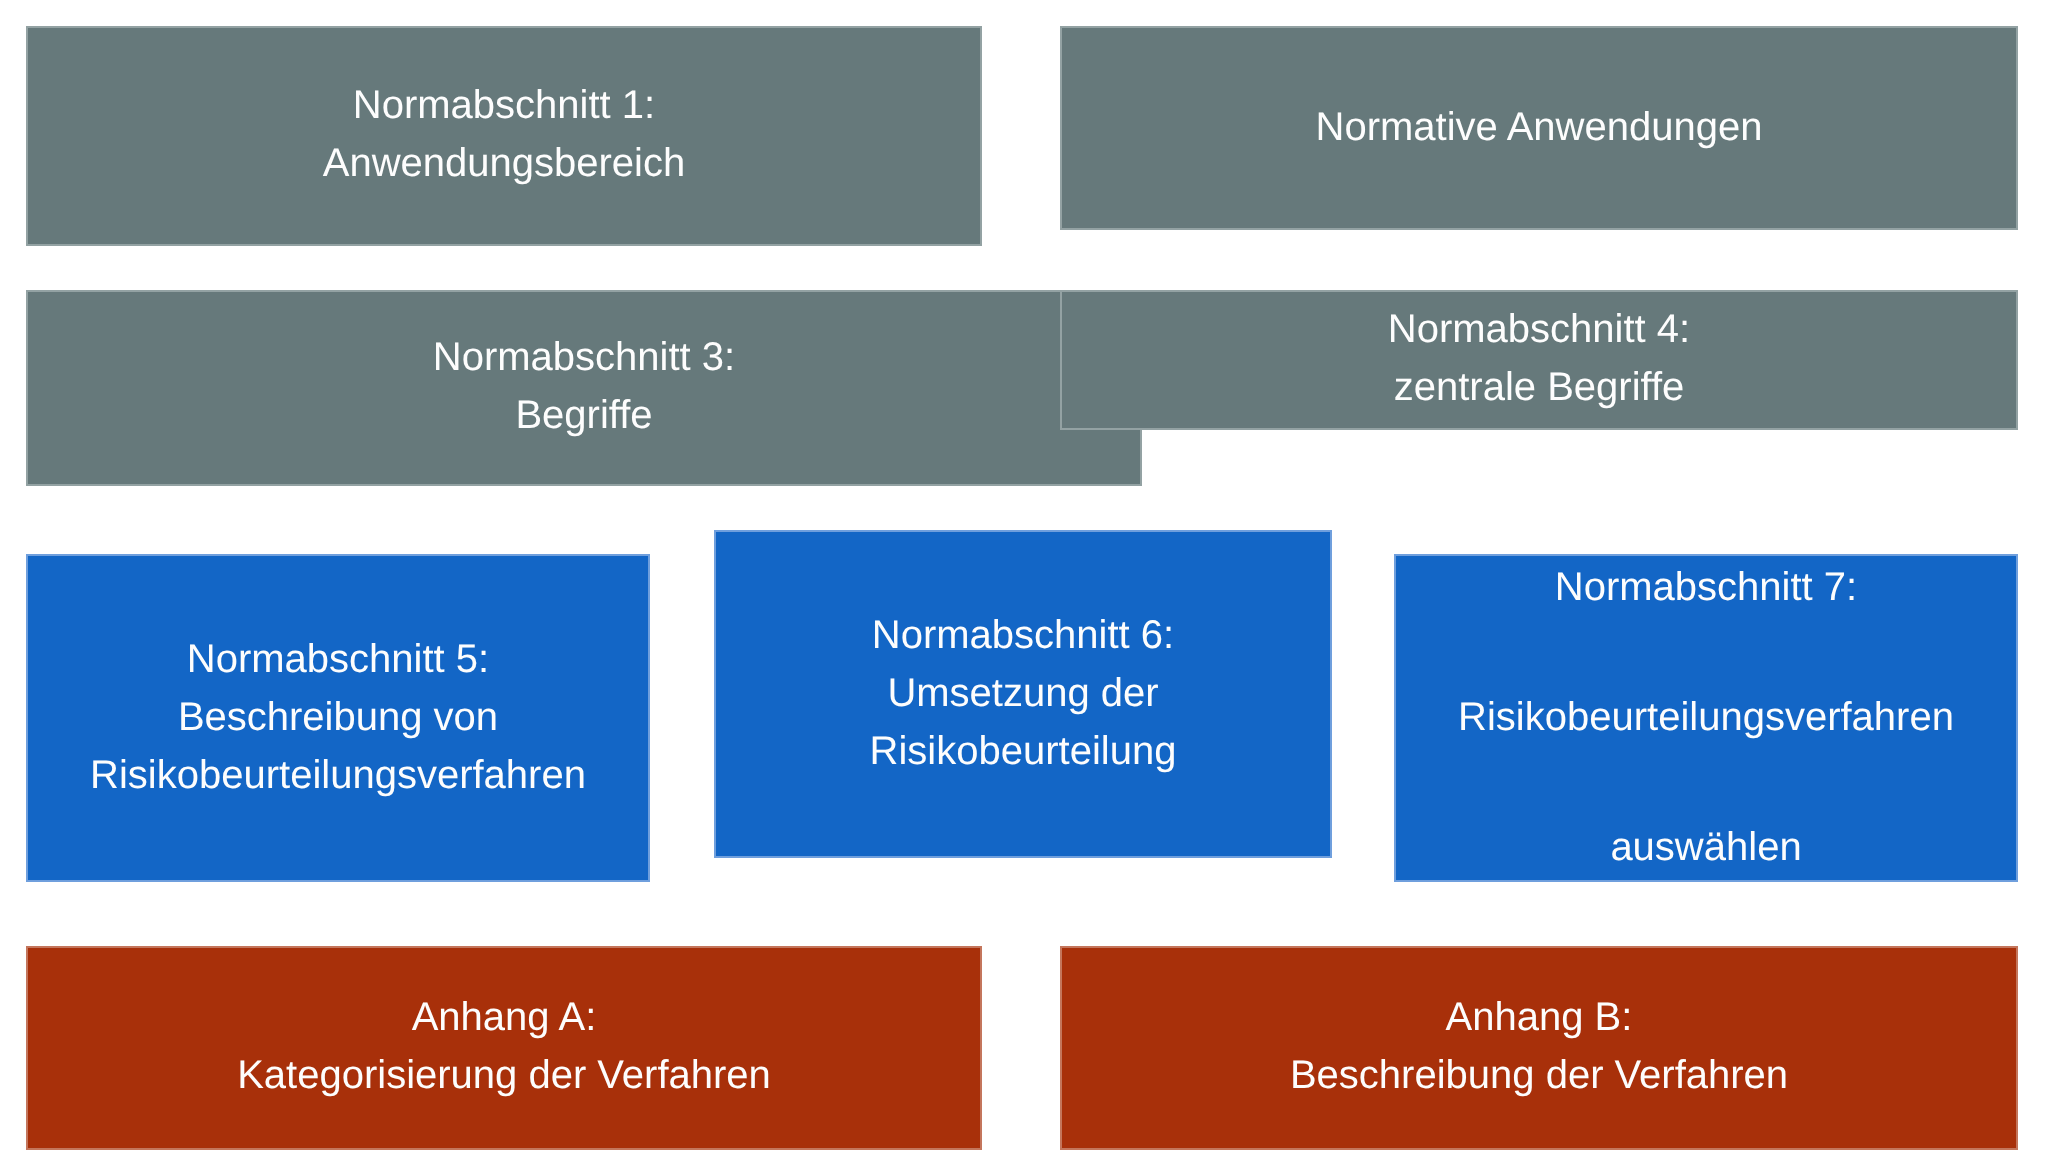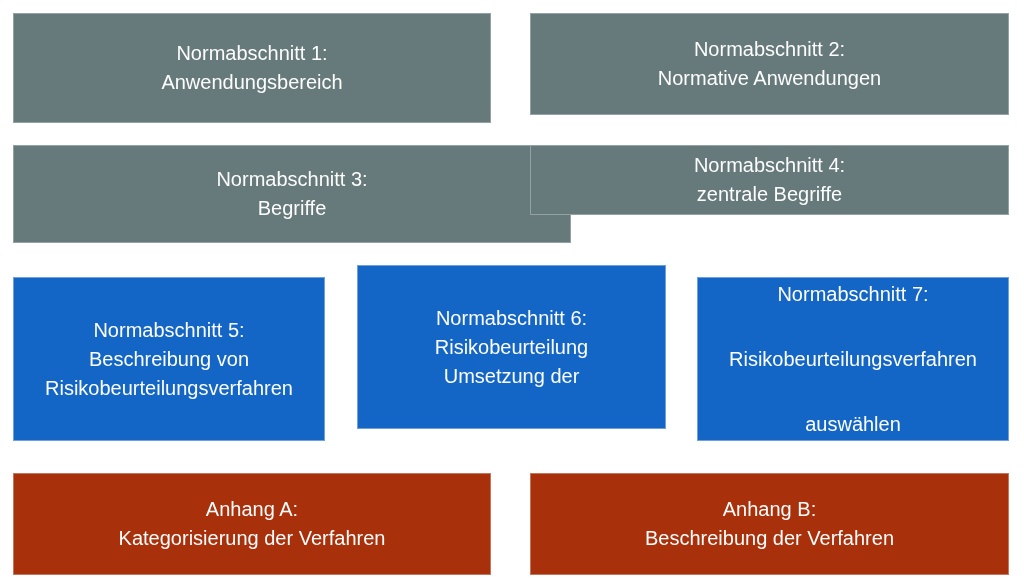--- a/index.html
+++ b/index.html
@@ -51,21 +51,20 @@
 <body>
 
 <div class="canvas">
 
   <div id="b1" class="box gray">
     <span class="line">Normabschnitt 1:</span>
     <span class="line">Anwendungsbereich</span>
   </div>
 
   <div id="b2" class="box gray">
-    <span class="line">Normabschnitt 2:</span>
     <span class="line">Normative Anwendungen</span>
   </div>
 
   <div id="b3" class="box gray">
     <span class="line">Normabschnitt 3:</span>
     <span class="line">Begriffe</span>
   </div>
 
   <div id="b4" class="box gray">
     <span class="line">Normabschnitt 4:</span>
@@ -73,22 +72,22 @@
   </div>
 
   <div id="b5" class="box blue">
     <span class="line">Normabschnitt 5:</span>
     <span class="line">Beschreibung von</span>
     <span class="line">Risikobeurteilungsverfahren</span>
   </div>
 
   <div id="b6" class="box blue">
     <span class="line">Normabschnitt 6:</span>
+    <span class="line">Umsetzung der</span>
     <span class="line">Risikobeurteilung</span>
-    <span class="line">Umsetzung der</span>
   </div>
 
   <div id="b7" class="box blue">
     <span class="line">Normabschnitt 7:</span>
     <span class="line">Risikobeurteilungsverfahren</span>
     <span class="line">auswählen</span>
   </div>
 
   <div id="b8" class="box red">
     <span class="line">Anhang A:</span>

